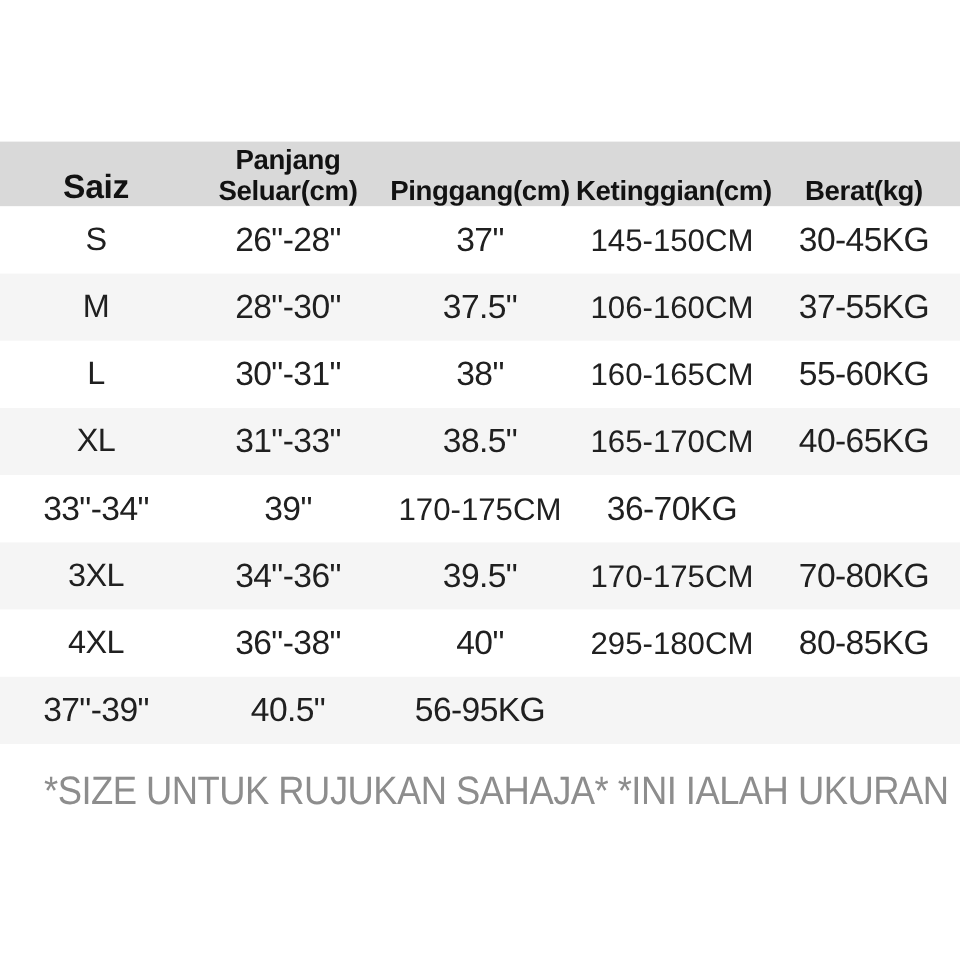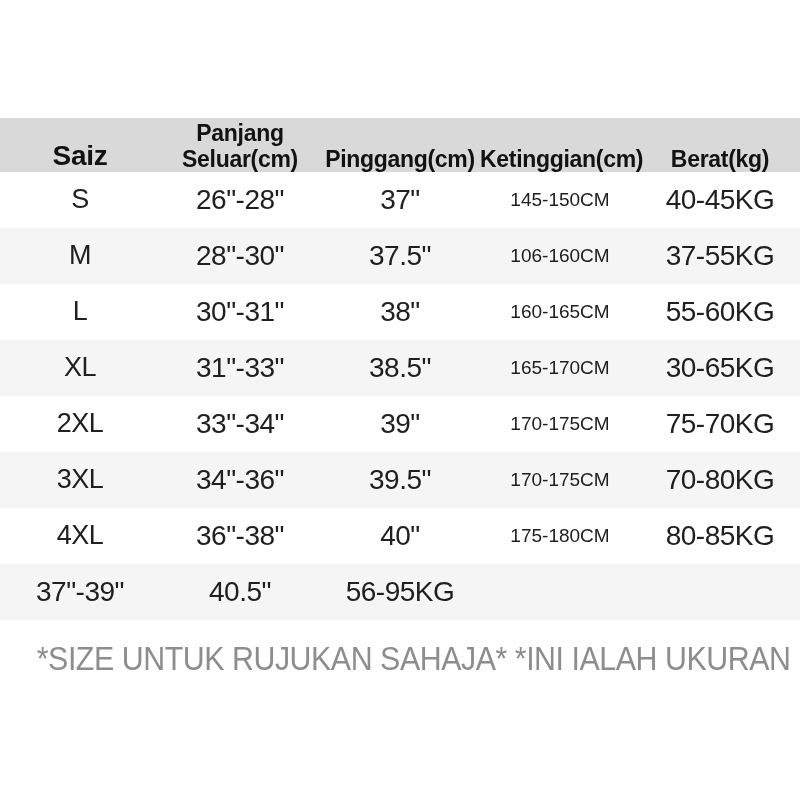--- a/index.html
+++ b/index.html
@@ -25,21 +25,21 @@
   .cell{
     width:160px;flex:0 0 160px;text-align:center;
     white-space:pre-line;line-height:1.1;
   }
   
   .cell.h{font-weight:700;color:#121212;font-size:23px;letter-spacing:-0.3px;}
   .cell.h.c0{font-size:28px;}
   
   .cell.d{font-weight:400;color:#202020;font-size:28px;letter-spacing:-0.5px;}
   .cell.d.c0{font-size:27px;}
-  .cell.d.c3{font-size:19px;letter-spacing:0;}
+  .cell.d.c3{font-size:26px;letter-spacing:0;}
   .footer-note{
     position:absolute;top:636px;left:0;width:800px;height:46px;
     text-align:center;
   }
   .footer-note span{
     display:inline-block;white-space:nowrap;
     font-size:33px;font-weight:400;color:var(--note-text);
     letter-spacing:-0.5px;
     transform:scaleX(0.92);transform-origin:50% 50%;
     line-height:46px;
@@ -58,62 +58,61 @@
       <div class="cell h c1">Pinggang(cm)</div>
       <div class="cell h c3">Ketinggian(cm)</div>
       <div class="cell h c4">Berat(kg)</div>
     </div>
     <div id="table-body">
         <div class="data-row">
     <div class="cell d c0">S</div>
     <div class="cell d c1">26"-28"</div>
     <div class="cell d c2">37"</div>
     <div class="cell d c3">145-150CM</div>
-    <div class="cell d c4">40-45KG</div>
+    <div class="cell d c4">30-45KG</div>
   </div>
         <div class="data-row alt">
     <div class="cell d c0">M</div>
     <div class="cell d c1">28"-30"</div>
     <div class="cell d c2">37.5"</div>
     <div class="cell d c3">106-160CM</div>
     <div class="cell d c4">37-55KG</div>
   </div>
         <div class="data-row">
     <div class="cell d c0">L</div>
     <div class="cell d c1">30"-31"</div>
     <div class="cell d c2">38"</div>
     <div class="cell d c3">160-165CM</div>
     <div class="cell d c4">55-60KG</div>
   </div>
         <div class="data-row alt">
     <div class="cell d c0">XL</div>
     <div class="cell d c1">31"-33"</div>
     <div class="cell d c2">38.5"</div>
     <div class="cell d c3">165-170CM</div>
-    <div class="cell d c4">30-65KG</div>
+    <div class="cell d c4">40-65KG</div>
   </div>
         <div class="data-row">
-    <div class="cell d c0">2XL</div>
     <div class="cell d c1">33"-34"</div>
     <div class="cell d c2">39"</div>
     <div class="cell d c3">170-175CM</div>
-    <div class="cell d c4">75-70KG</div>
+    <div class="cell d c4">36-70KG</div>
   </div>
         <div class="data-row alt">
     <div class="cell d c0">3XL</div>
     <div class="cell d c1">34"-36"</div>
     <div class="cell d c2">39.5"</div>
     <div class="cell d c3">170-175CM</div>
     <div class="cell d c4">70-80KG</div>
   </div>
         <div class="data-row">
     <div class="cell d c0">4XL</div>
     <div class="cell d c1">36"-38"</div>
     <div class="cell d c2">40"</div>
-    <div class="cell d c3">175-180CM</div>
+    <div class="cell d c3">295-180CM</div>
     <div class="cell d c4">80-85KG</div>
   </div>
         <div class="data-row alt">
     <div class="cell d c1">37"-39"</div>
     <div class="cell d c2">40.5"</div>
     <div class="cell d c4">56-95KG</div>
   </div>
       </div>
   </div>
 

